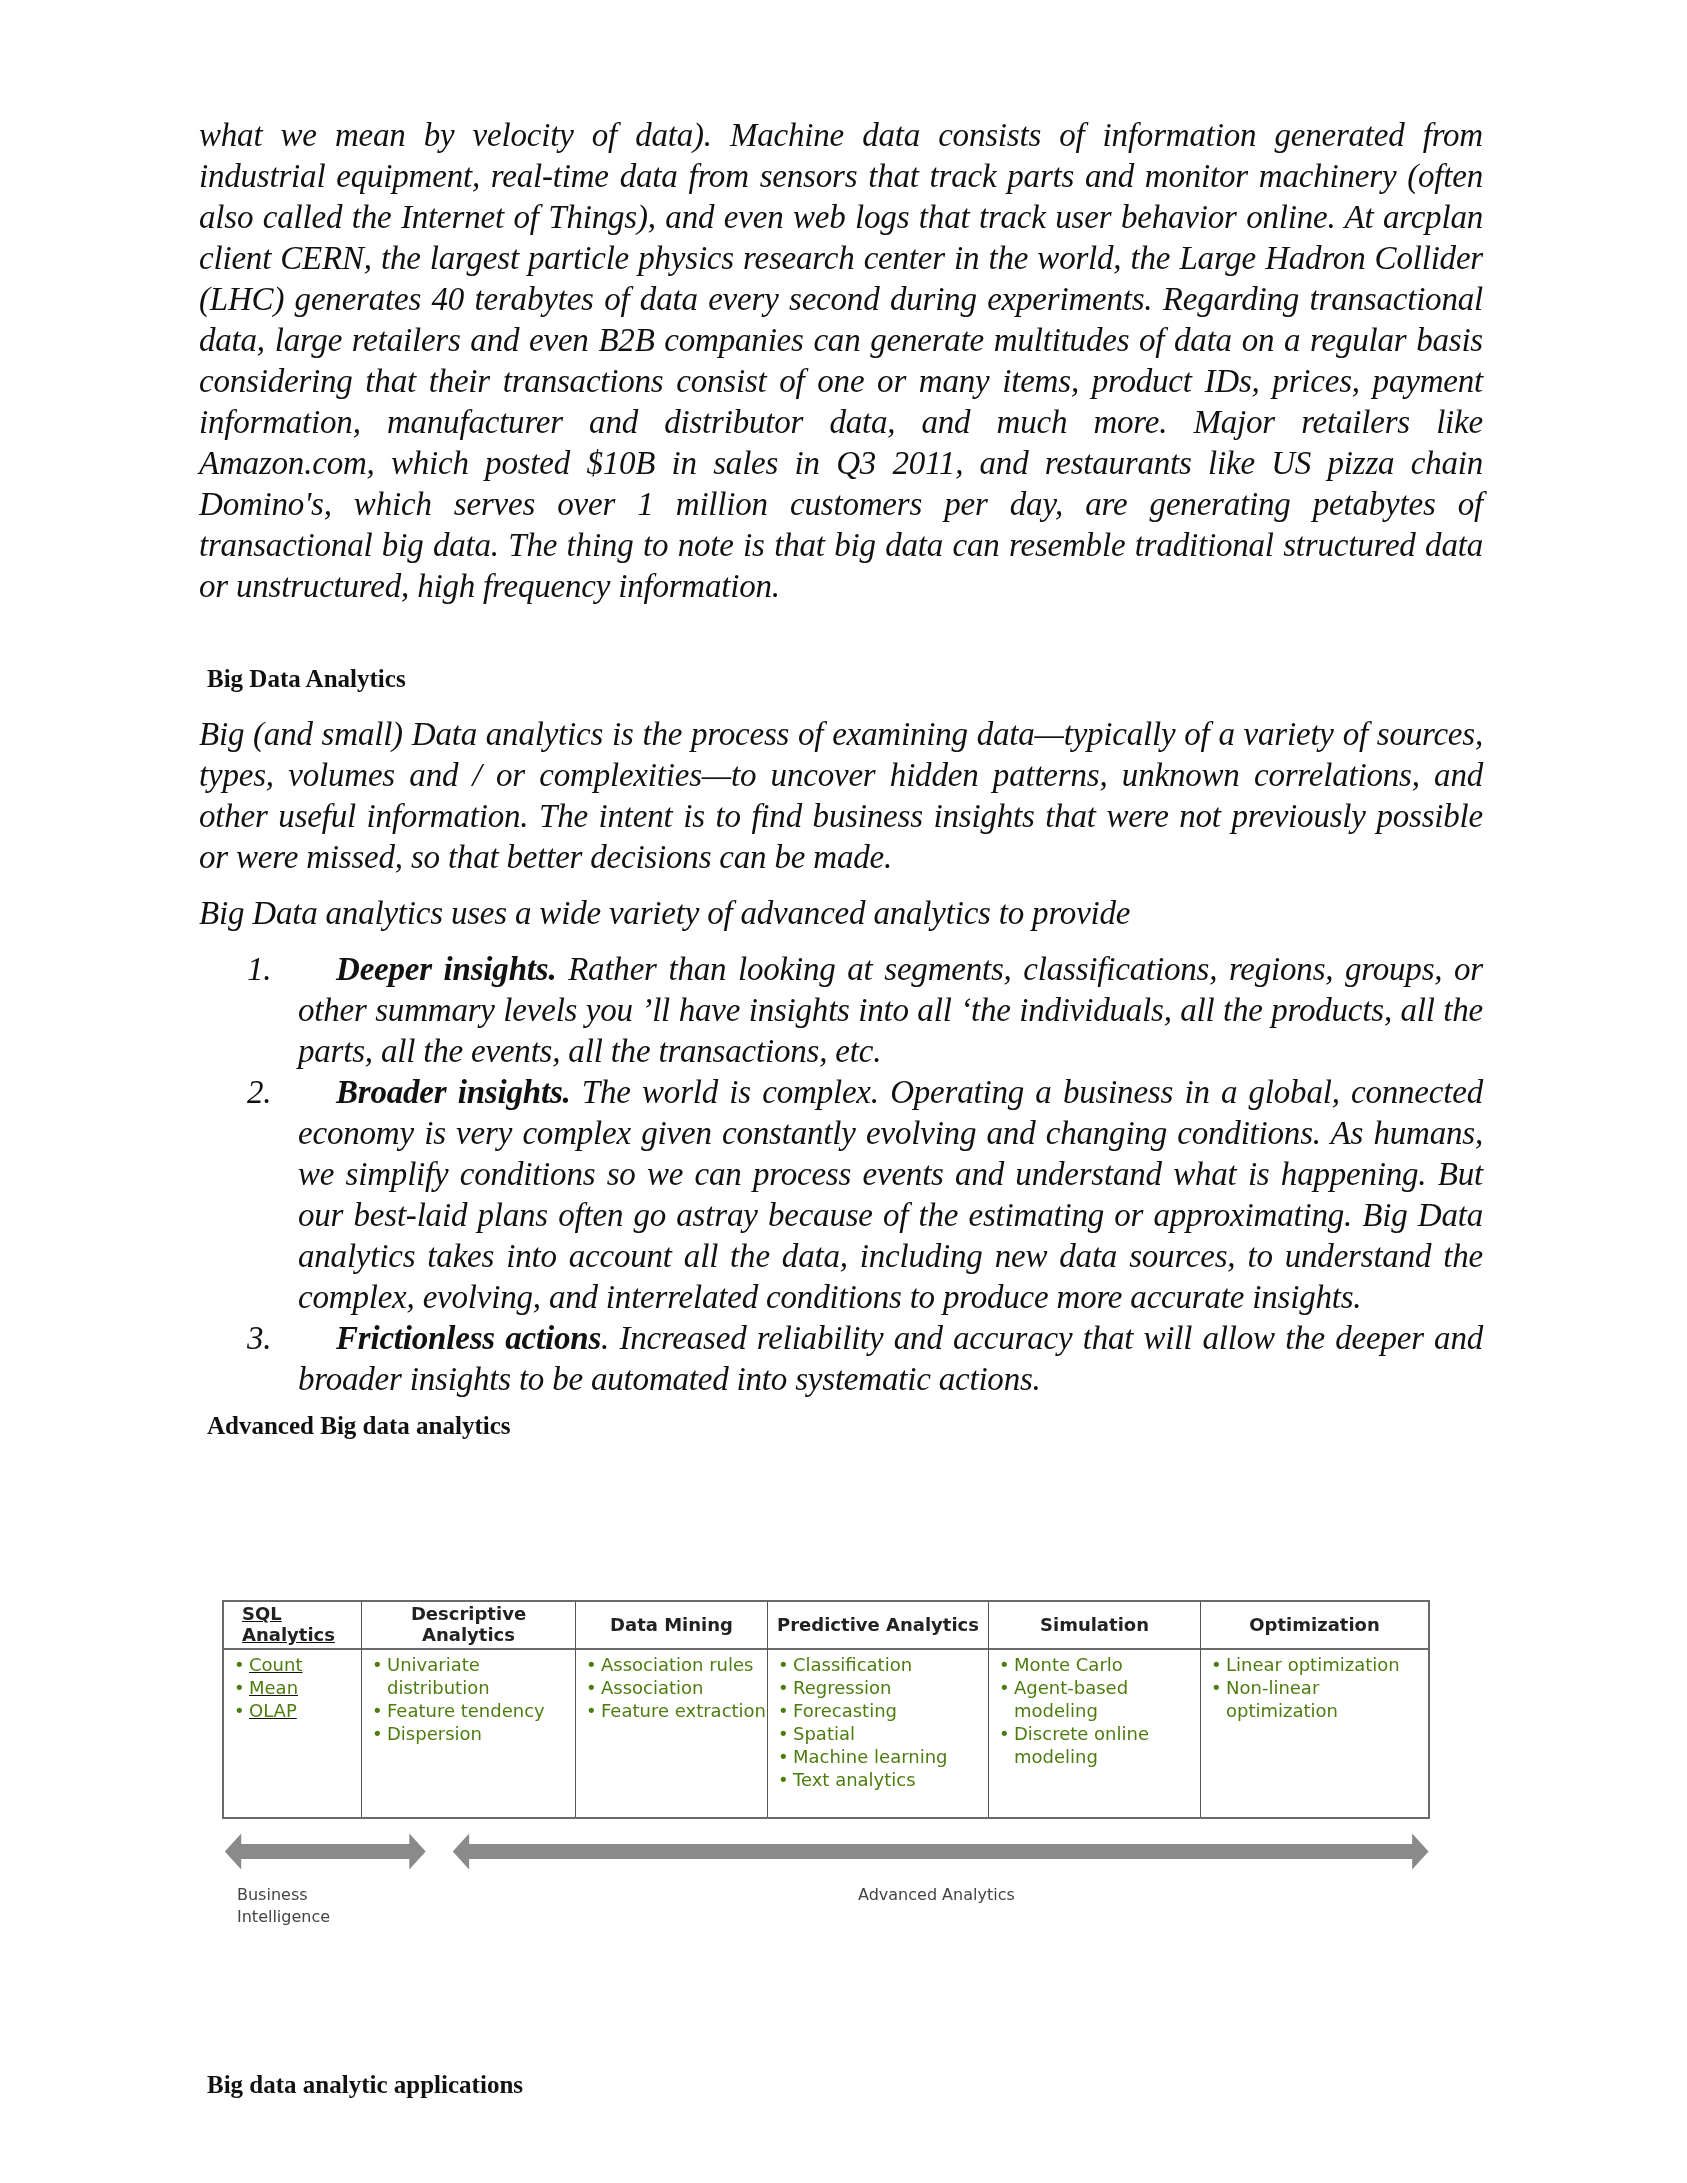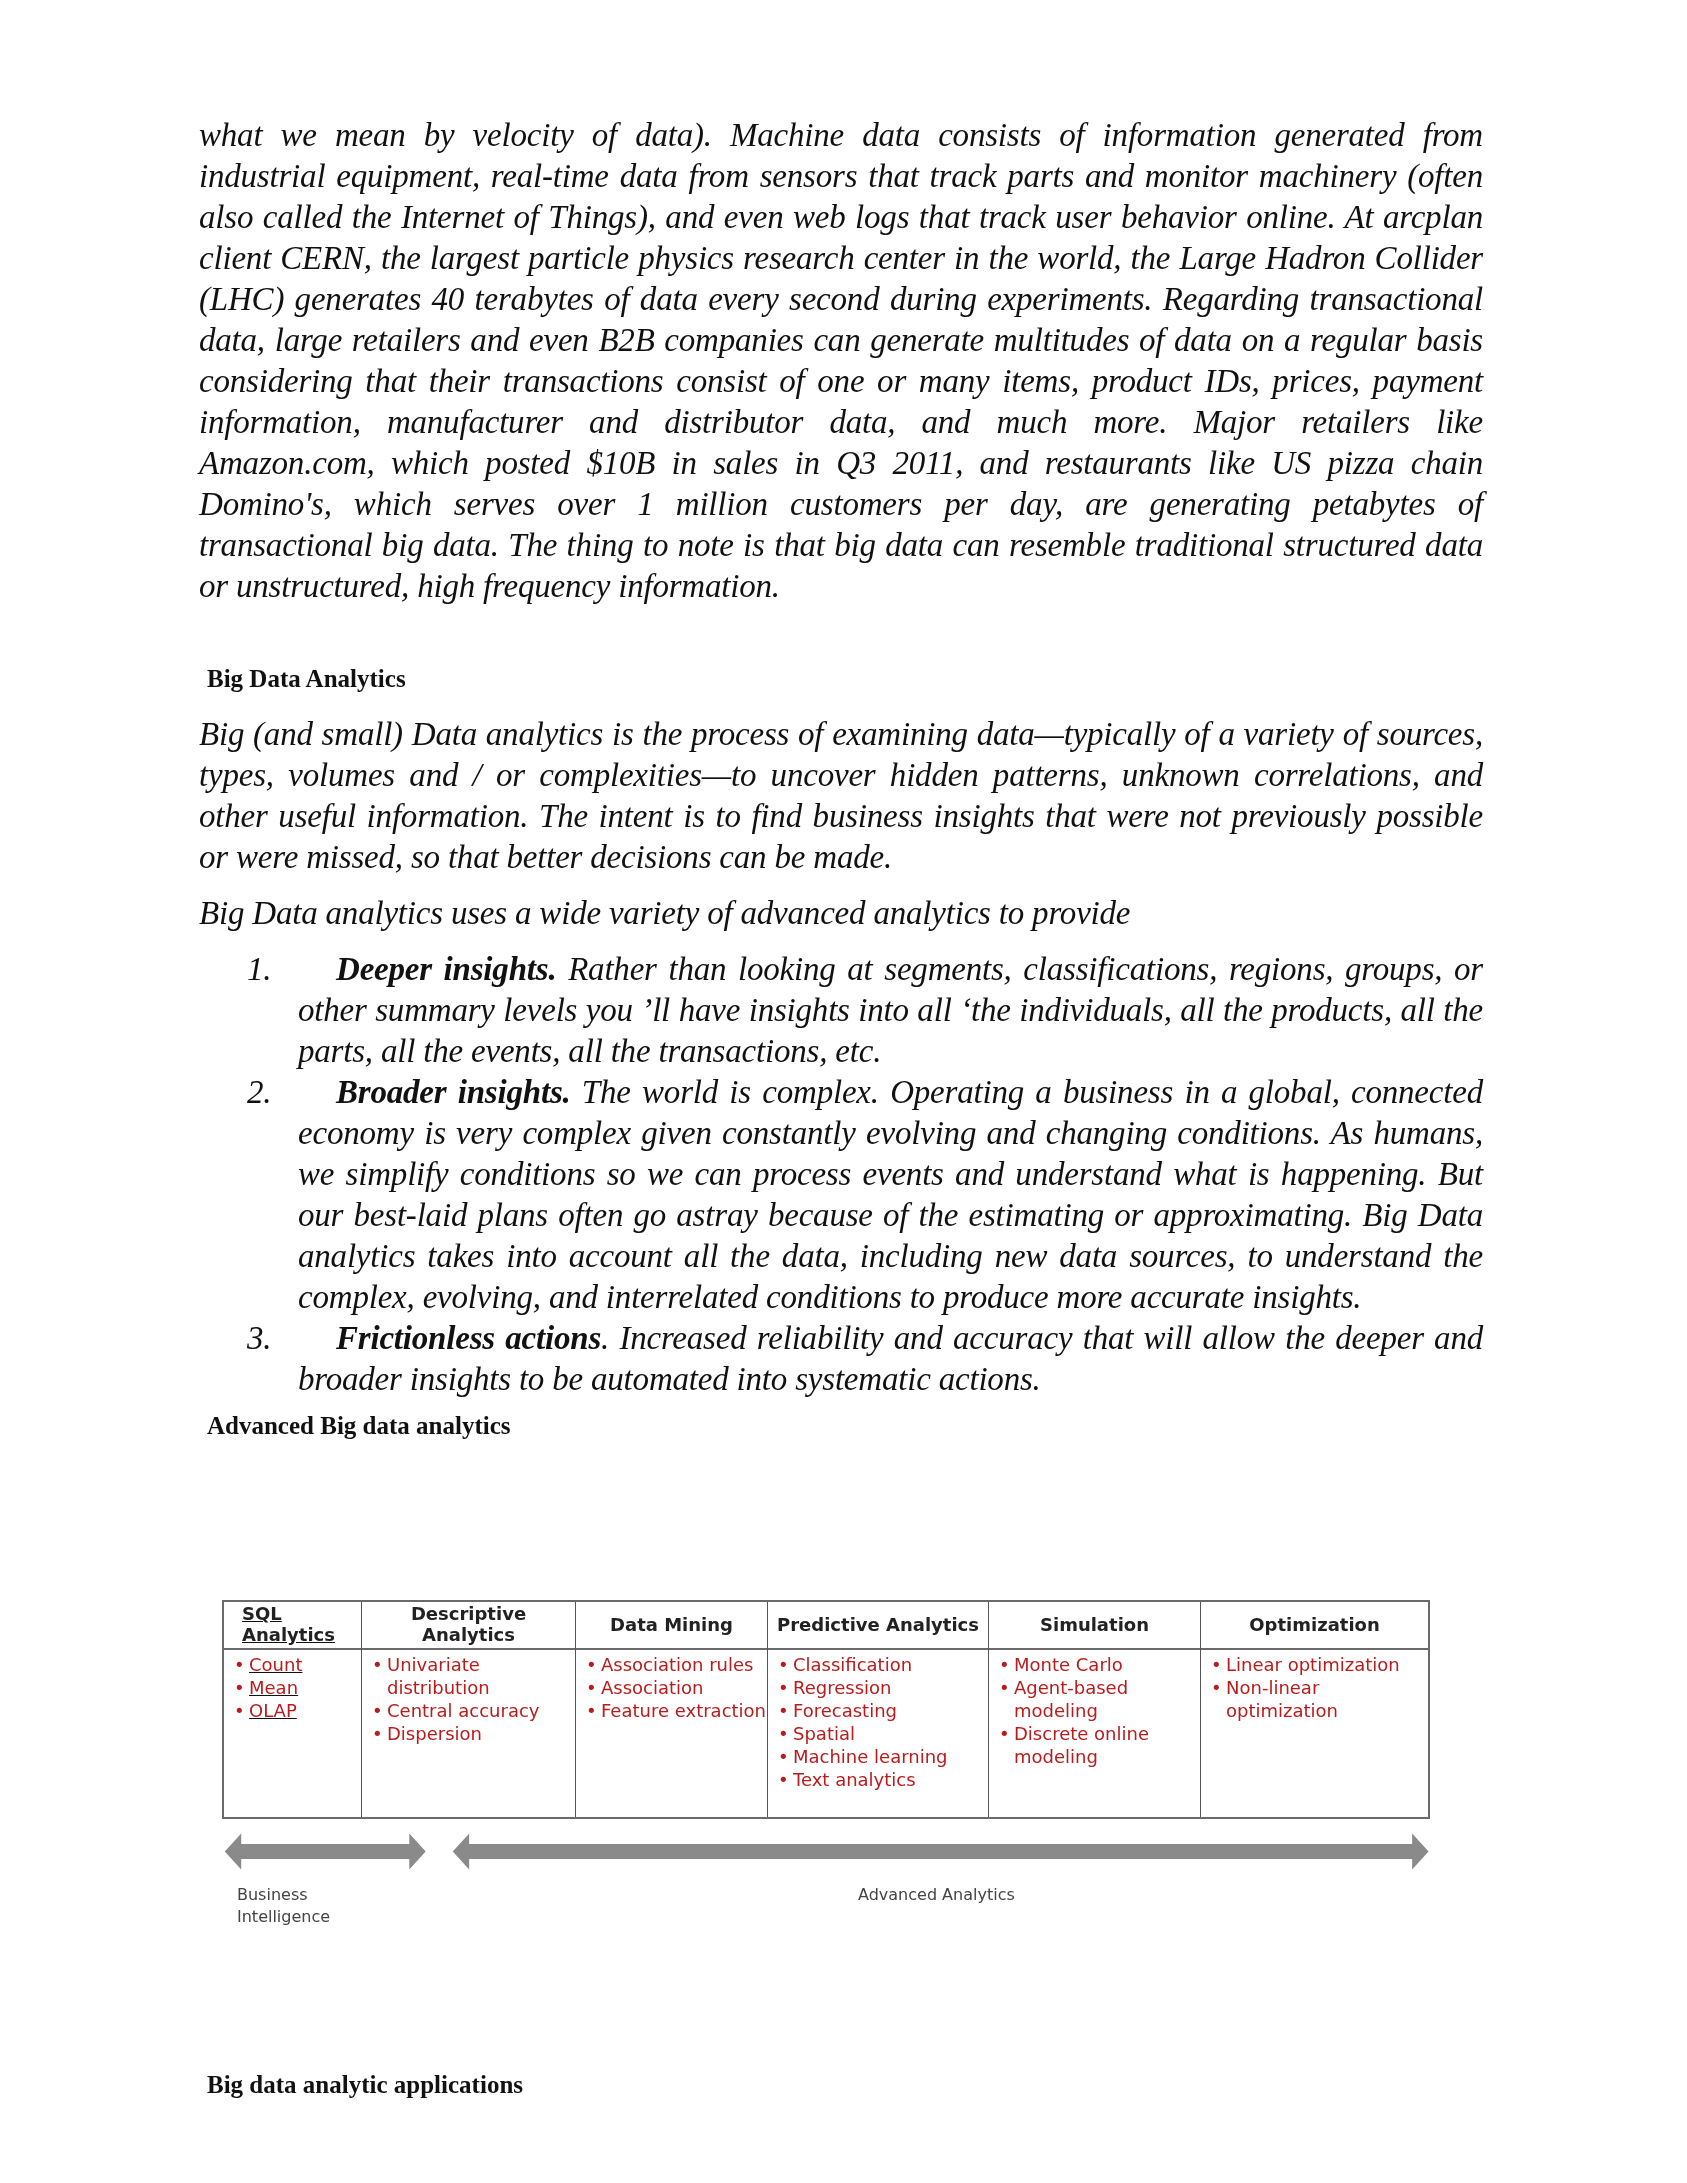--- a/index.html
+++ b/index.html
@@ -12,21 +12,21 @@
   .list-num { position: absolute; left: 48px; top: 0; font-family: "Liberation Serif", serif; font-size: 33px; line-height: 41px; }
   .list-item b { font-weight: bold; margin-left: 38px; }
 
   
   .diagram { position: absolute; left: 222px; top: 1600px; width: 1208px; font-family: "DejaVu Sans", "Liberation Sans", sans-serif; }
   .dtable { position: absolute; left: 0; top: 0; width: 1208px; height: 219px; border: 2.5px solid #6a6a6a; box-sizing: border-box; display: flex; }
   .dcol { position: relative; height: 100%; border-right: 1.6px solid #555; box-sizing: border-box; }
   .dcol:last-child { border-right: none; }
   .dhead { height: 48px; border-bottom: 2.5px solid #6a6a6a; box-sizing: border-box; display: flex; align-items: center; justify-content: center; text-align: center; font-weight: bold; font-size: 18px; line-height: 20.6px; color: #222; padding: 0 5px; }
   .dhead.left { justify-content: flex-start; text-align: left; padding-left: 18px; }
-  .dbody { padding: 3.3px 0 0 10px; font-size: 18px; line-height: 23px; color: #b91c1c; }
+  .dbody { padding: 3.3px 0 0 10px; font-size: 18px; line-height: 23px; color: #4d7c0f; }
   .ditem { position: relative; padding-left: 15px; }
   .ditem::before { content: "\2022"; position: absolute; left: 0; top: 0; }
   .arrows { position: absolute; left: 0; top: 231px; width: 1211px; height: 41px; }
   .dlabel { position: absolute; font-size: 16px; line-height: 22px; color: #444; }
 </style>
 </head>
 <body>
 
 <div class="page">
   <p class="para">what we mean by velocity of data). Machine data consists of information generated from industrial equipment, real-time data from sensors that track parts and monitor machinery (often also called the Internet of Things), and even web logs that track user behavior online. At arcplan client CERN, the largest particle physics research center in the world, the Large Hadron Collider (LHC) generates 40 terabytes of data every second during experiments. Regarding transactional data, large retailers and even B2B companies can generate multitudes of data on a regular basis considering that their transactions consist of one or many items, product IDs, prices, payment information, manufacturer and distributor data, and much more. Major retailers like Amazon.com, which posted $10B in sales in Q3 2011, and restaurants like US pizza chain Domino's, which serves over 1 million customers per day, are generating petabytes of transactional big data. The thing to note is that big data can resemble traditional structured data or unstructured, high frequency information.</p>
@@ -62,21 +62,21 @@
       <div class="dbody">
         <div class="ditem">Count</div>
         <div class="ditem">Mean</div>
         <div class="ditem">OLAP</div>
       </div>
     </div>
     <div class="dcol" style="width:214px;">
       <div class="dhead">Descriptive Analytics</div>
       <div class="dbody">
         <div class="ditem">Univariate distribution</div>
-        <div class="ditem">Central accuracy</div>
+        <div class="ditem">Feature tendency</div>
         <div class="ditem">Dispersion</div>
       </div>
     </div>
     <div class="dcol" style="width:192px;">
       <div class="dhead">Data Mining</div>
       <div class="dbody">
         <div class="ditem">Association rules</div>
         <div class="ditem">Association</div>
         <div class="ditem">Feature extraction</div>
       </div>

